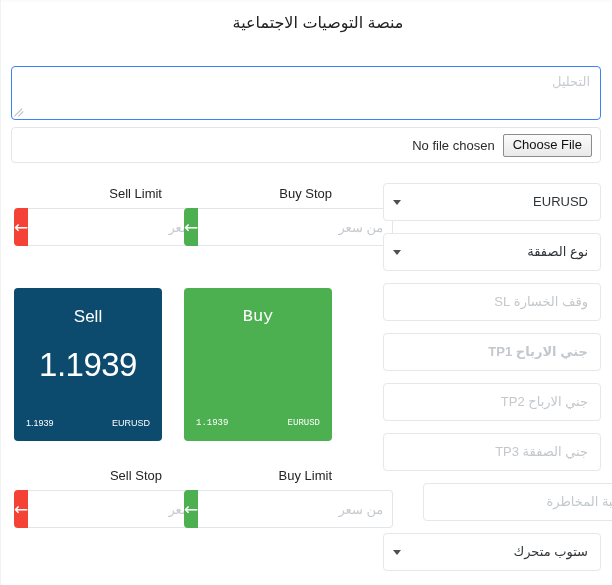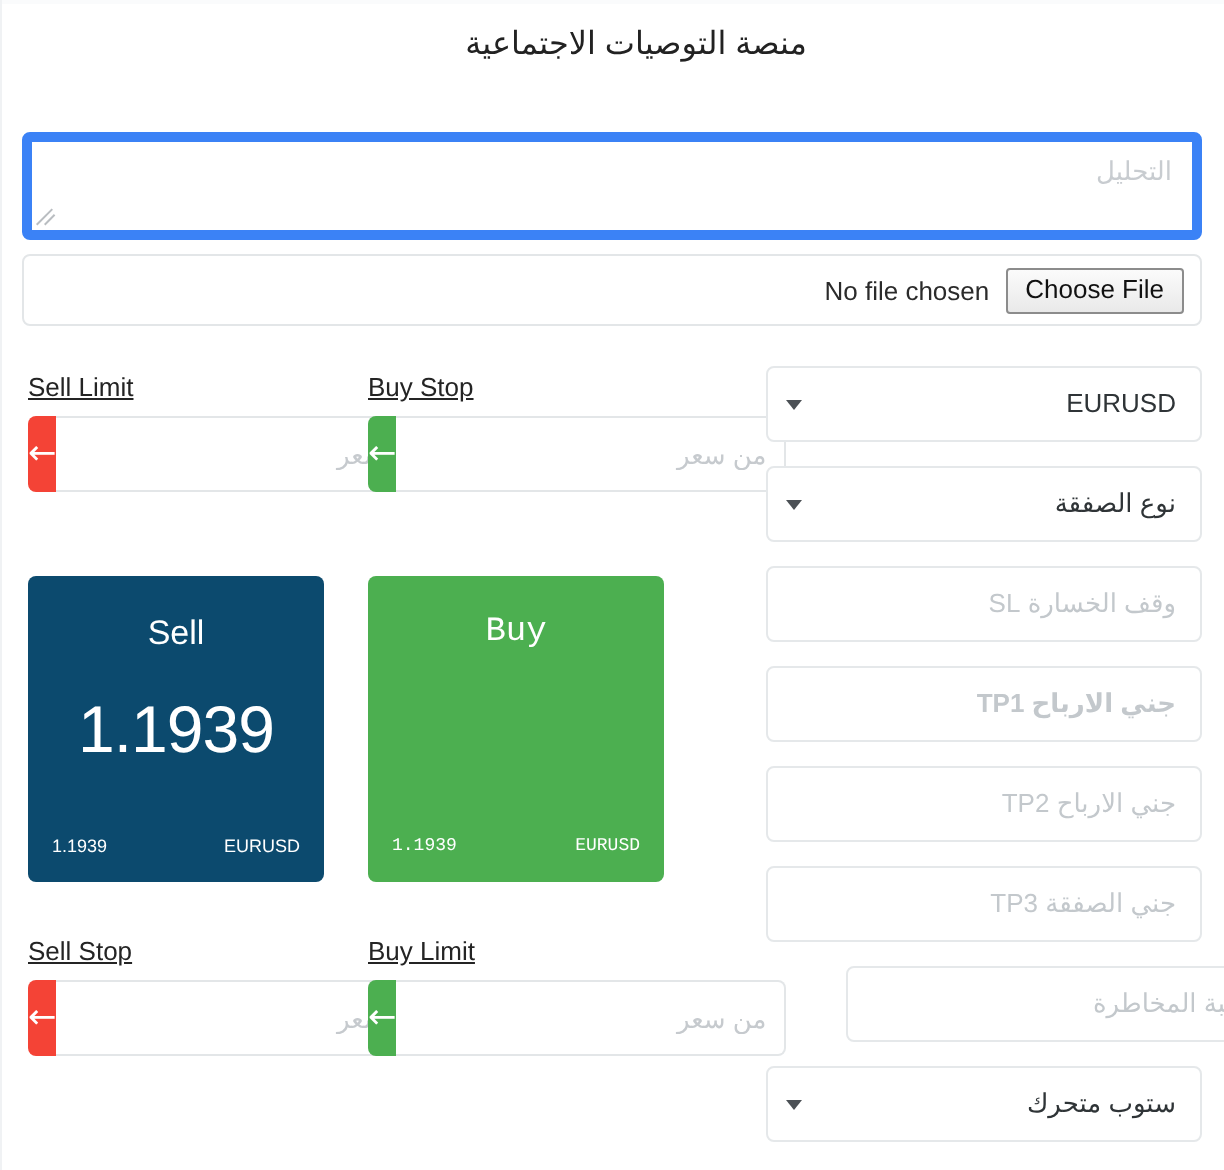--- a/index.html
+++ b/index.html
@@ -51,21 +51,21 @@
     padding-left: 24px;
   }
 
   
   .analysis-box {
     position: absolute;
     top: 66px;
     left: 11px;
     width: 590px;
     height: 54px;
-    border: 5px solid #3b82f6;
+    border: 1px solid #3b82f6;
     border-radius: 4px;
     background: #ffffff;
     direction: rtl;
   }
   .analysis-text {
     position: absolute;
     top: 7px;
     right: 10px;
     font-size: 13px;
     color: #c8ccd0;
@@ -122,24 +122,23 @@
     margin-right: 8px;
     direction: ltr;
     white-space: nowrap;
   }
 
   
   .order-label {
     position: absolute;
     font-size: 13px;
     color: #242424;
-    text-align: left;
+    text-align: right;
     direction: ltr;
     line-height: 18px;
-    text-decoration: underline;
   }
   .order-group {
     position: absolute;
     display: flex;
     flex-direction: row;
     width: 148px;
     height: 38px;
     direction: ltr;
   }
   .arrow-btn {

